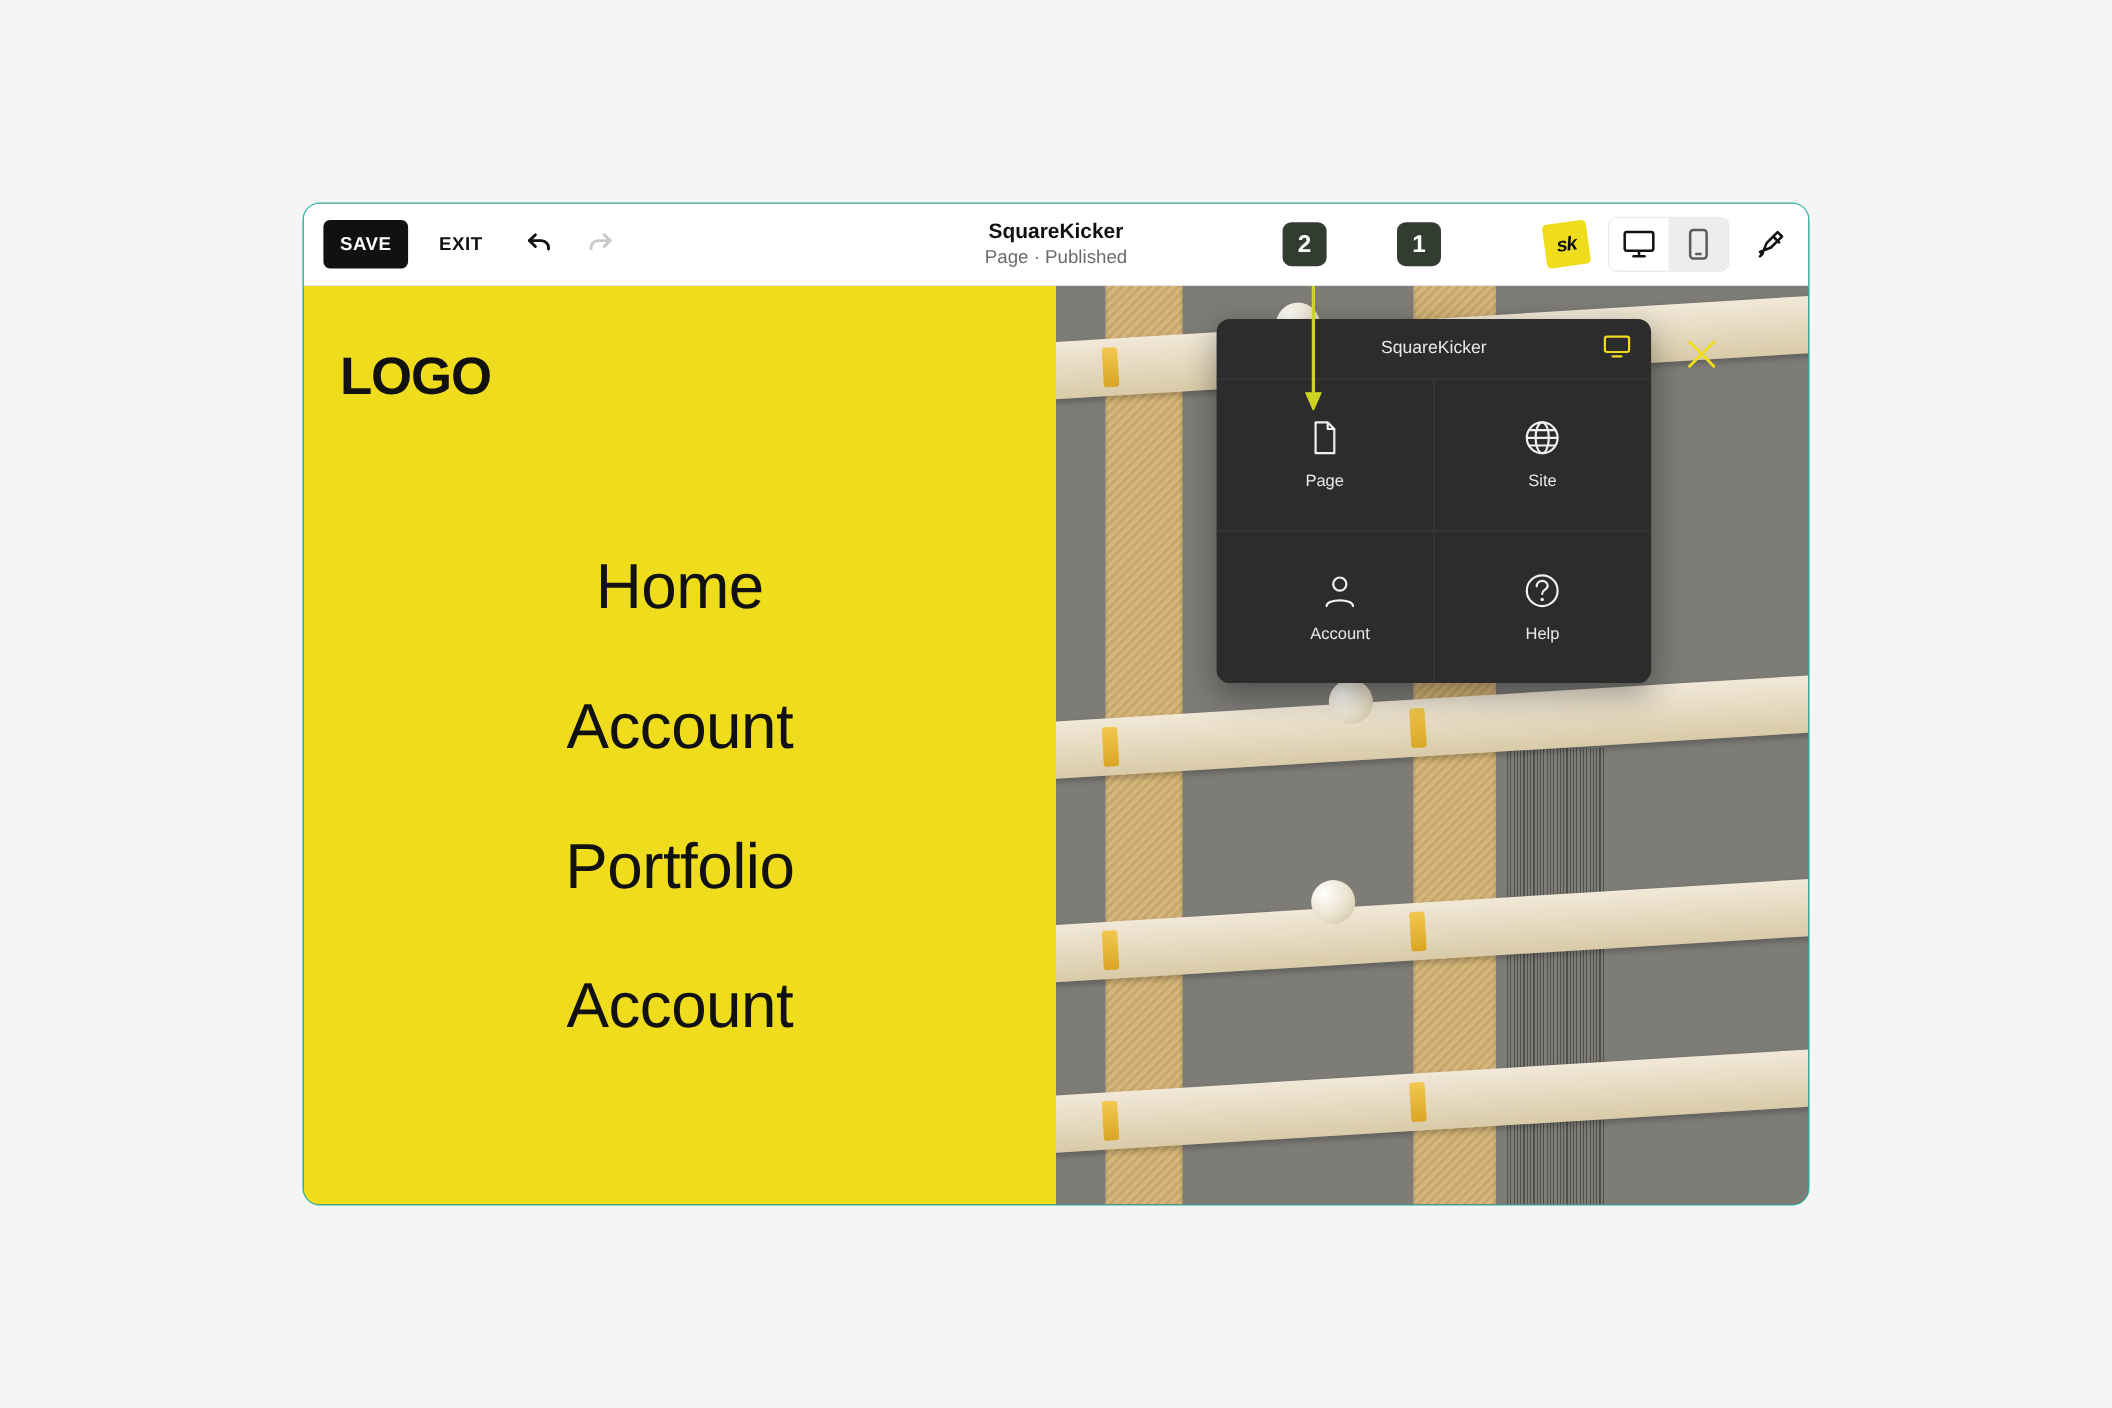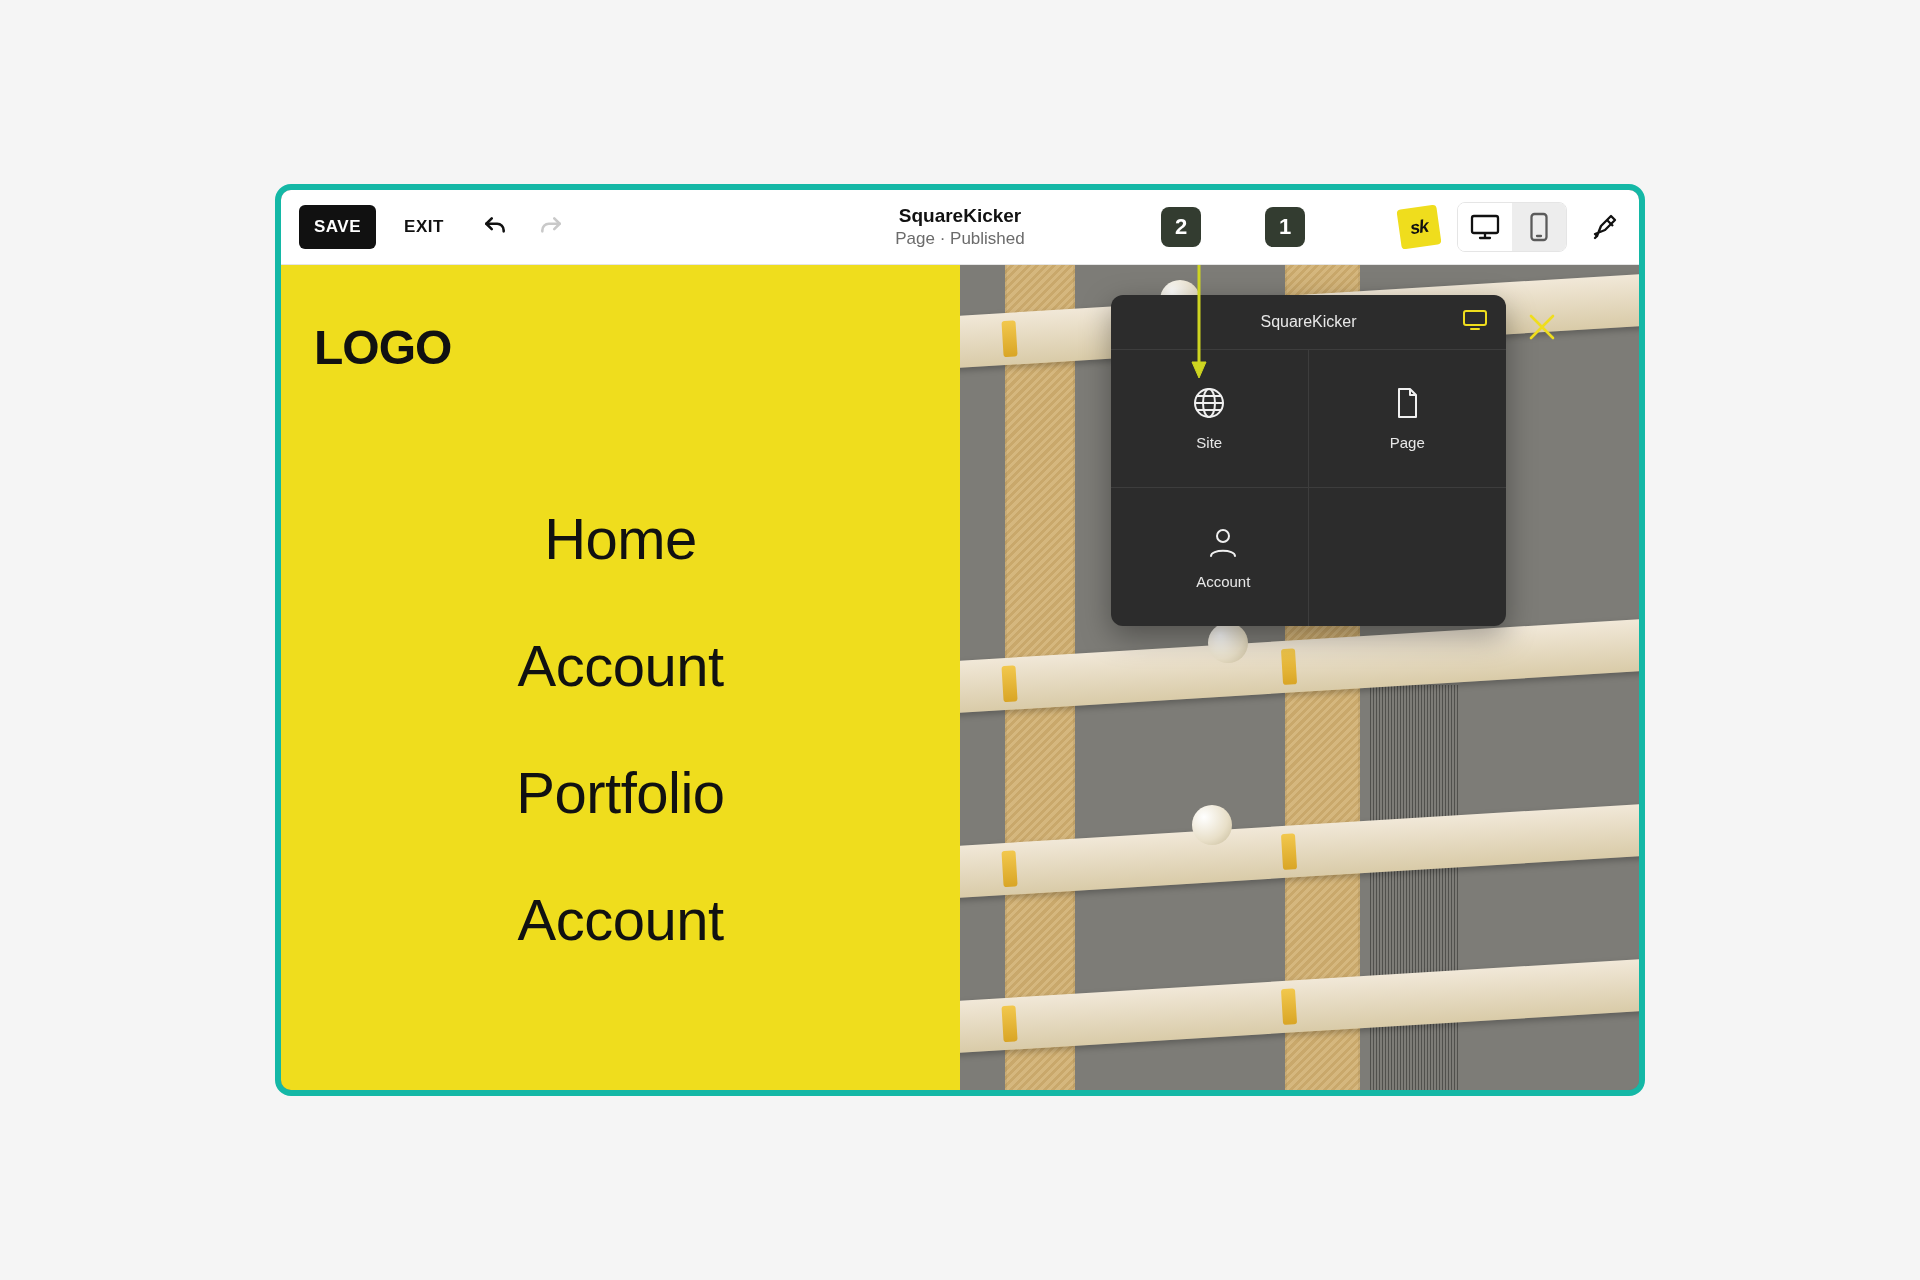--- a/index.html
+++ b/index.html
@@ -8,21 +8,21 @@
     font-family: -apple-system, BlinkMacSystemFont, "Segoe UI", Helvetica, Arial, sans-serif;
     background: #f5f5f5;
     display: flex;
     align-items: center;
     justify-content: center;
   }
   .frame {
     width: 1370px;
     height: 912px;
     background: #737373;
-    border: 6px solid #14b8a6;
+    border: 1px solid #14b8a6;
     border-radius: 16px;
     overflow: hidden;
     position: relative;
     display: flex;
     flex-direction: column;
   }
 
   
   .toolbar {
     height: 75px;
@@ -363,40 +363,48 @@
       <div class="monitor-indicator">
         <svg width="26" height="22" viewBox="0 0 26 22">
             <rect x="2" y="2" width="22" height="14" rx="2" fill="none" stroke="#efdd1d" stroke-width="2"></rect>
             <path d="M9 20h8" stroke="#efdd1d" stroke-width="2" stroke-linecap="round"></path>
           </svg>
       </div>
     </div>
     <div class="sk-grid">
       <div class="sk-tile">
         <svg viewBox="0 0 34 34">
+          <path d="M9 3h11l6 6v22H9z" fill="none" stroke="#f0f0f0" stroke-width="2" stroke-linejoin="round"></path>
+          <path d="M20 3v6h6" fill="none" stroke="#f0f0f0" stroke-width="2" stroke-linejoin="round"></path>
+        </svg>
+        <span>Page</span>
+      </div>
+      <div class="sk-tile">
+        <svg viewBox="0 0 34 34">
           <circle cx="17" cy="17" r="14" fill="none" stroke="#f0f0f0" stroke-width="2"></circle>
           <ellipse cx="17" cy="17" rx="6" ry="14" fill="none" stroke="#f0f0f0" stroke-width="2"></ellipse>
           <path d="M3 17h28 M5 10h24 M5 24h24" stroke="#f0f0f0" stroke-width="2"></path>
         </svg>
         <span>Site</span>
-      </div>
-      <div class="sk-tile">
-        <svg viewBox="0 0 34 34">
-          <path d="M9 3h11l6 6v22H9z" fill="none" stroke="#f0f0f0" stroke-width="2" stroke-linejoin="round"></path>
-          <path d="M20 3v6h6" fill="none" stroke="#f0f0f0" stroke-width="2" stroke-linejoin="round"></path>
-        </svg>
-        <span>Page</span>
       </div>
       <div class="sk-tile">
         <svg viewBox="0 0 34 34">
           <circle cx="17" cy="11" r="6" fill="none" stroke="#f0f0f0" stroke-width="2"></circle>
           <path d="M5 31c0-7 24-7 24 0" fill="none" stroke="#f0f0f0" stroke-width="2" stroke-linecap="round"></path>
         </svg>
         <span>Account</span>
       </div>
+      <div class="sk-tile">
+        <svg viewBox="0 0 34 34">
+          <circle cx="17" cy="17" r="14" fill="none" stroke="#f0f0f0" stroke-width="2"></circle>
+          <path d="M12 13c0-3 2.5-5 5-5s5 2 5 4.5c0 2-1.5 3-3 4s-2 2-2 3.5" fill="none" stroke="#f0f0f0" stroke-width="2" stroke-linecap="round"></path>
+          <circle cx="17" cy="25" r="1.6" fill="#f0f0f0"></circle>
+        </svg>
+        <span>Help</span>
+      </div>
     </div>
   </div>
 
   <div class="close-x">
     <svg viewBox="0 0 34 34">
       <path d="M6 6l22 22M28 6L6 28" stroke="#efdd1d" stroke-width="2.6" stroke-linecap="round"></path>
     </svg>
   </div>
 
   <svg class="arrow" style="top:30px; left:1030px; width:80px; height:20px;" viewBox="0 0 80 20">

